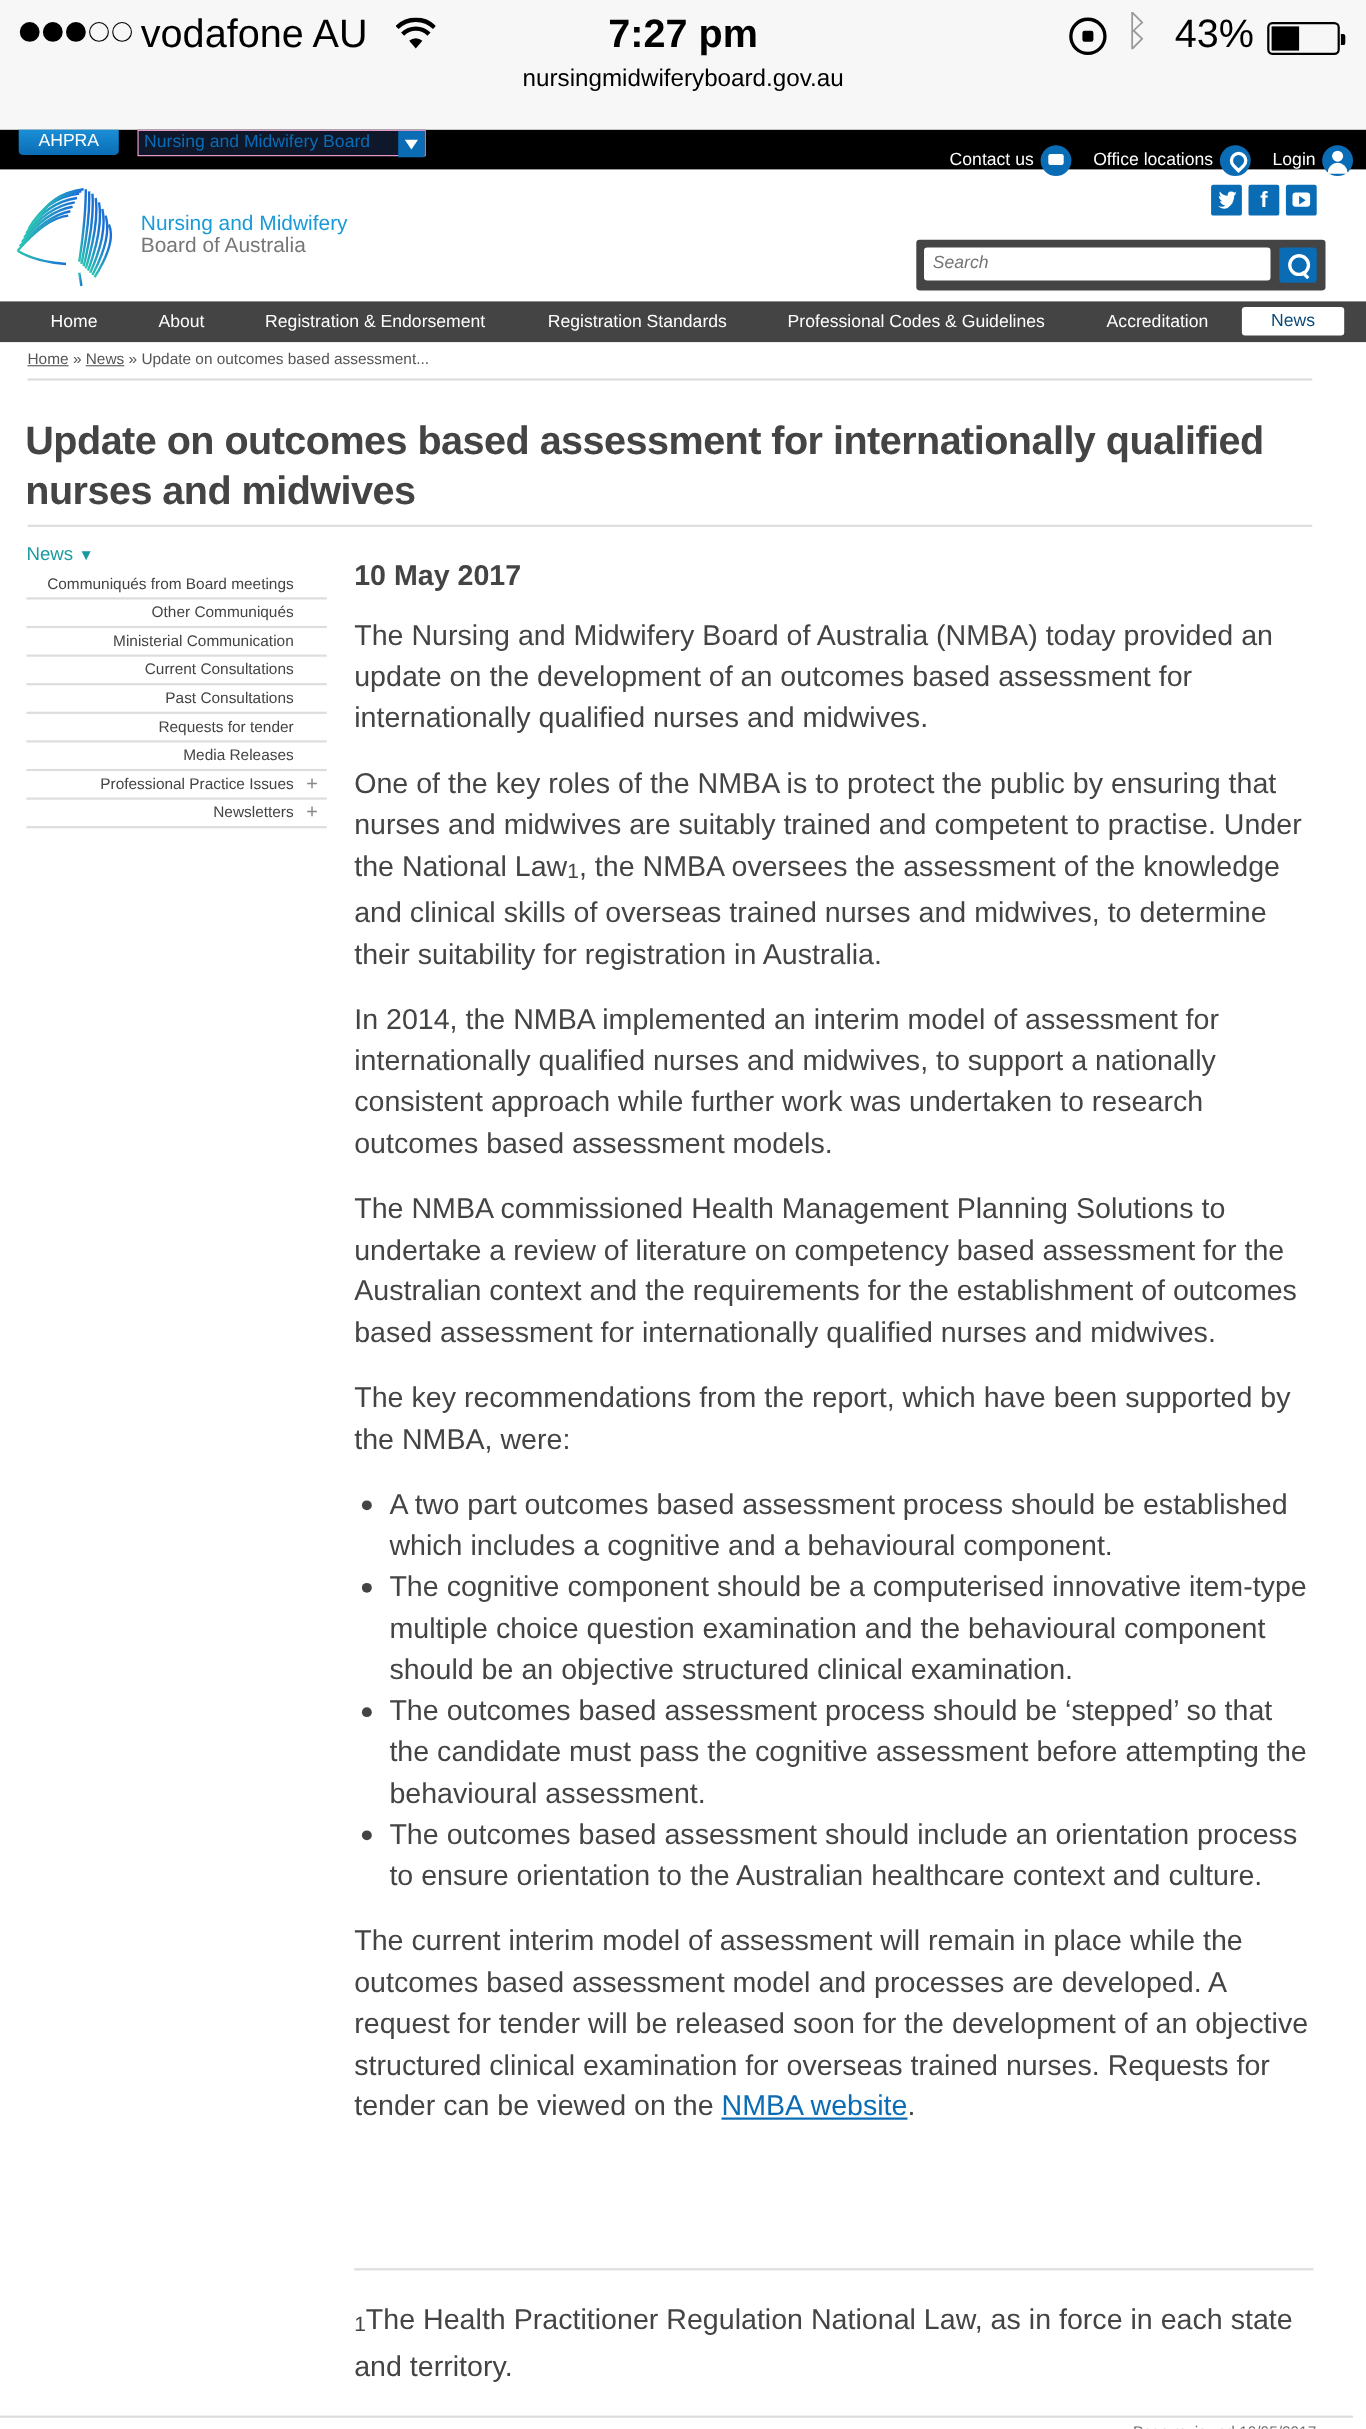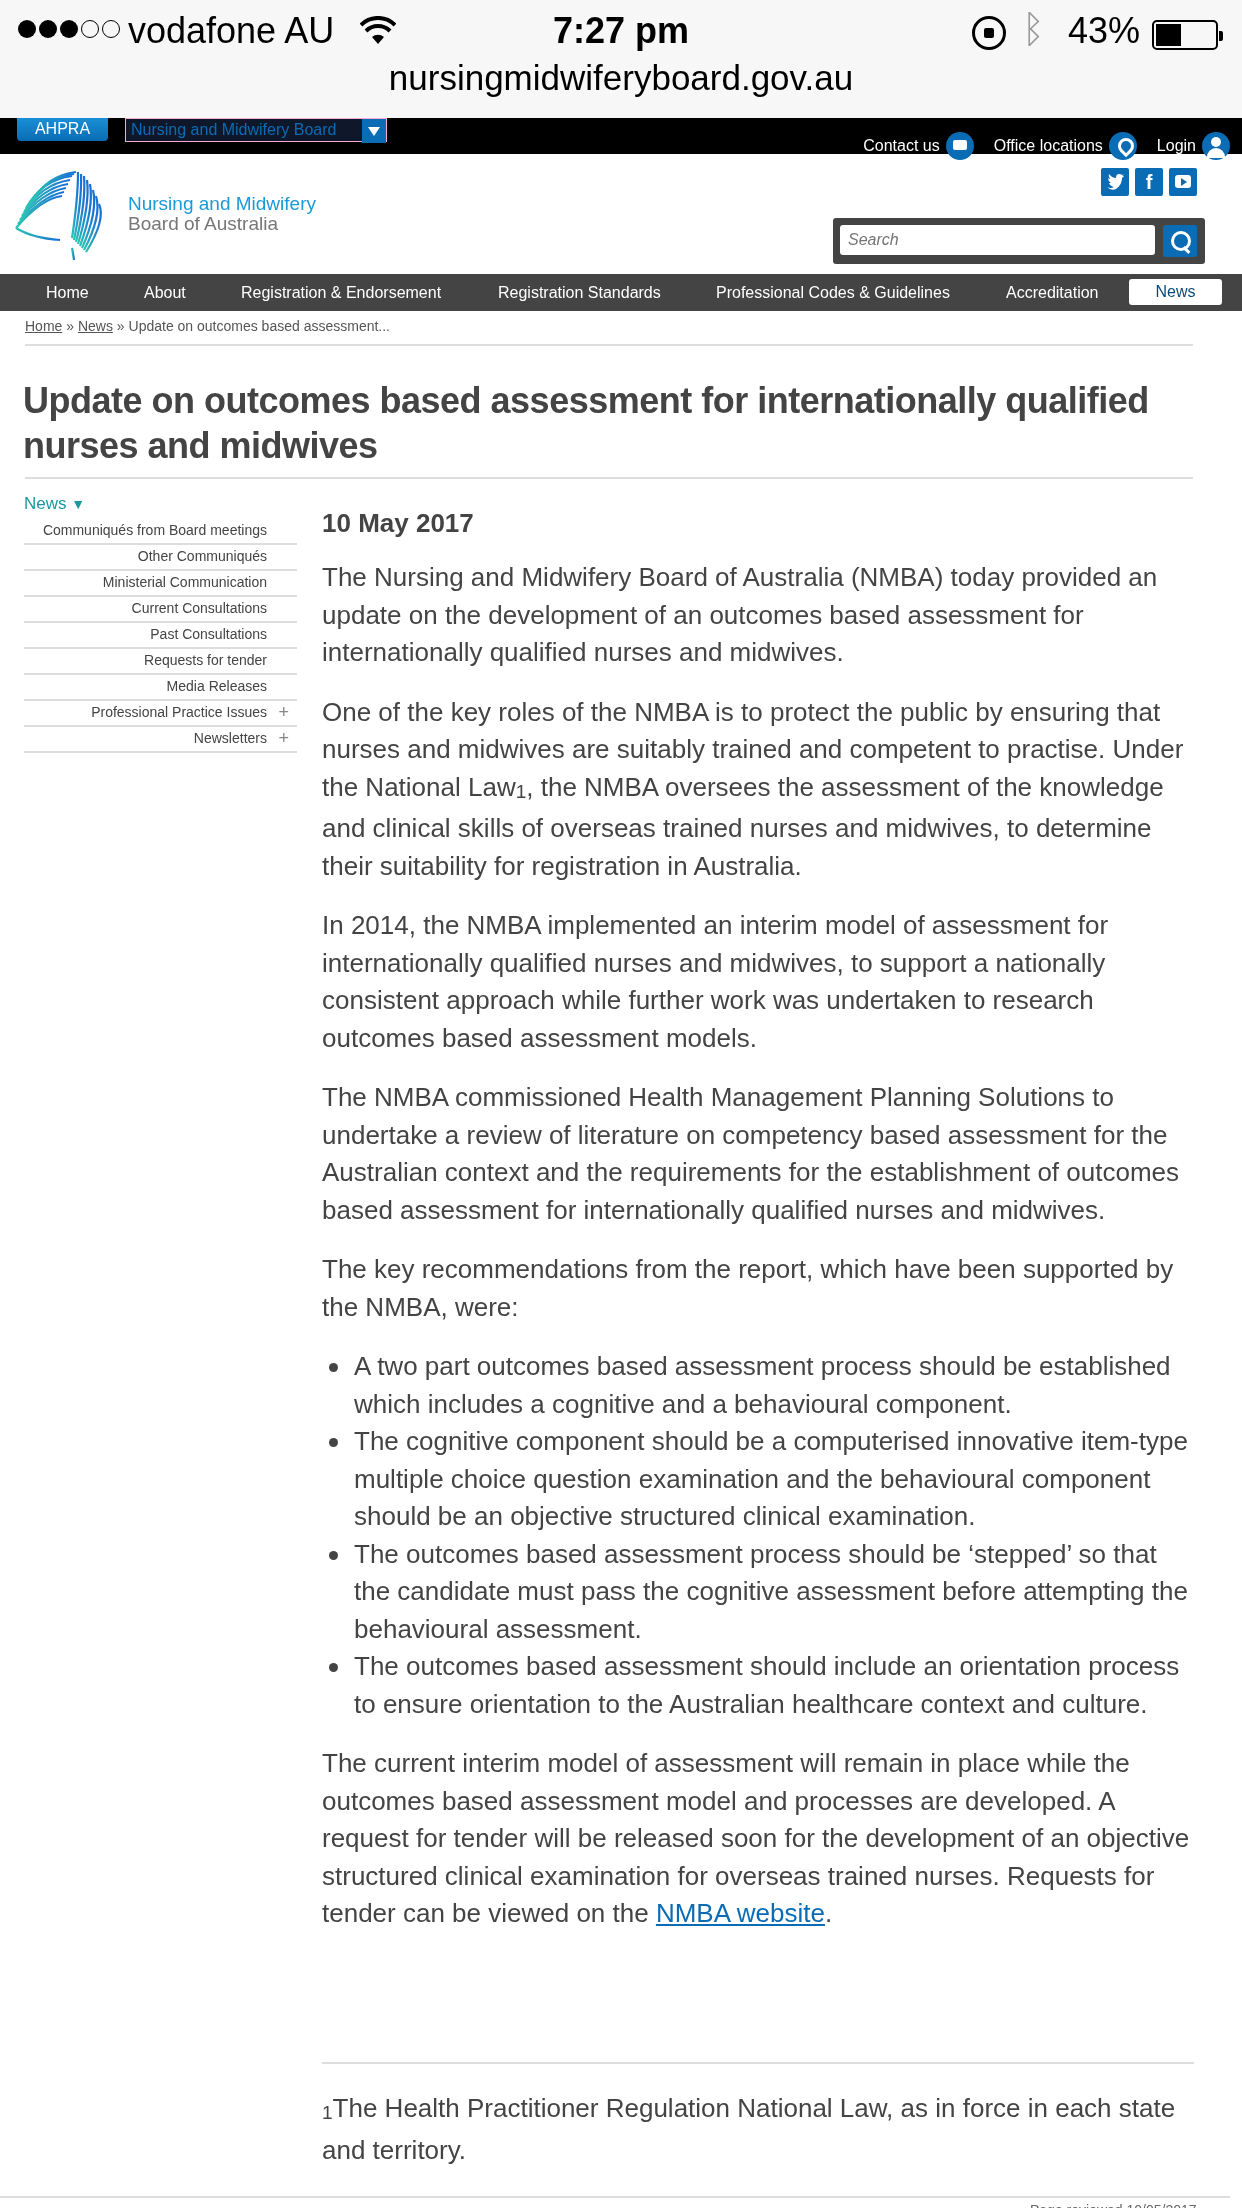--- a/index.html
+++ b/index.html
@@ -15,21 +15,21 @@
   .carrier { position: absolute; left: 128px; top: 4px; }
   .wifi { position: absolute; left: 360px; top: 10px; }
   .time { position: absolute; left: 0; right: 0; top: 4px; text-align: center; font-weight: bold; }
   .lock-icon { position: absolute; left: 972px; top: 10px; width: 34px; height: 34px; border: 3px solid #000; border-radius: 50%; }
   .lock-icon::after { content: ""; position: absolute; left: 9px; top: 9px; width: 10px; height: 10px; background: #000; border-radius: 2px; }
   .bt-icon { position: absolute; left: 1022px; top: 2px; color: #999; font-size: 38px; }
   .battery-pct { position: absolute; left: 1068px; top: 4px; }
   .battery { position: absolute; left: 1152px; top: 14px; width: 66px; height: 30px; border: 2px solid #000; border-radius: 5px; }
   .battery .fill { position: absolute; left: 2px; top: 2px; bottom: 2px; background: #000; }
   .battery::after { content: ""; position: absolute; right: -7px; top: 9px; width: 4px; height: 10px; background: #000; border-radius: 0 2px 2px 0; }
-  .url { position: absolute; top: 58px; left: 0; right: 0; text-align: center; font-size: 35px; color: #000; }
+  .url { position: absolute; top: 58px; left: 0; right: 0; text-align: center; font-size: 22px; color: #000; }
 
   
   .util-bar { position: absolute; top: 118px; left: 0; width: 1242px; height: 36px; background: #000; }
   .ahpra-btn { position: absolute; left: 17px; top: 0; width: 91px; height: 23px; background: linear-gradient(#1a8fd6, #0a6cb4); color: #fff; font-size: 16px; text-align: center; line-height: 22px; border-radius: 0 0 4px 4px; }
   .board-select { position: absolute; left: 125px; top: 0; width: 262px; height: 24px; background: #0f172a; border: 1px solid #f9a8d4; }
   .board-select .val { position: absolute; left: 5px; top: 2px; font-size: 16px; color: #0a6cb4; }
   .board-select .arrow { position: absolute; right: 0; top: 0; width: 24px; height: 24px; background: #0a6cb4; }
   .board-select .arrow::after { content: ""; position: absolute; left: 6px; top: 8px; border-left: 6px solid transparent; border-right: 6px solid transparent; border-top: 9px solid #fff; }
   .util-links { position: absolute; right: 12px; top: 16px; height: 24px; display: flex; align-items: center; gap: 6px; font-size: 16px; color: #fff; }
   .util-link { display: flex; align-items: center; gap: 6px; margin-left: 14px; }

